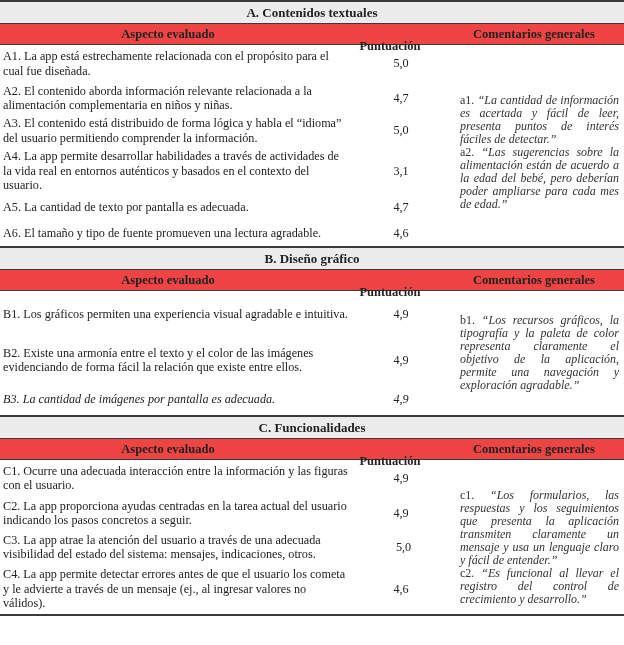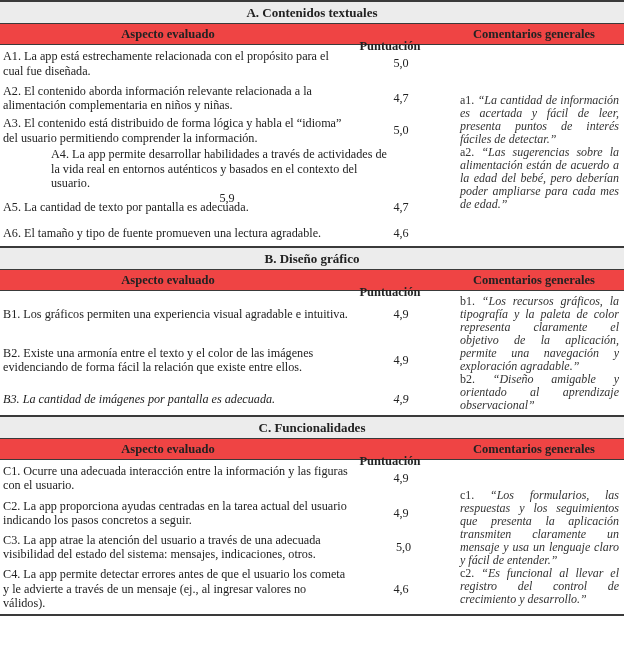--- a/index.html
+++ b/index.html
@@ -69,23 +69,23 @@
           <div class="score">5,0</div>
         </div>
         <div class="row" style="height:32px;">
           <div class="aspect">A2. El contenido aborda información relevante relacionada a la alimentación complementaria en niños y niñas.</div>
           <div class="score">4,7</div>
         </div>
         <div class="row" style="height:33px;">
           <div class="aspect">A3. El contenido está distribuido de forma lógica y habla el “idioma” del usuario permitiendo comprender la información.</div>
           <div class="score">5,0</div>
         </div>
-        <div class="row" style="height:48px;flex-direction:column;">
+        <div class="row" style="height:48px;">
           <div class="aspect">A4. La app permite desarrollar habilidades a través de actividades de la vida real en entornos auténticos y basados en el contexto del usuario.</div>
-          <div class="score">5,9</div>
+          <div class="score">3,1</div>
         </div>
         <div class="row" style="height:25px;">
           <div class="aspect">A5. La cantidad de texto por pantalla es adecuada.</div>
           <div class="score">4,7</div>
         </div>
         <div class="row" style="height:26px;">
           <div class="aspect">A6. El tamaño y tipo de fuente promueven una lectura agradable.</div>
           <div class="score">4,6</div>
         </div>
       </div>
@@ -113,21 +113,20 @@
           <div class="aspect">B2. Existe una armonía entre el texto y el color de las imágenes evidenciando de forma fácil la relación que existe entre ellos.</div>
           <div class="score">4,9</div>
         </div>
         <div class="row" style="height:32px;font-style:italic;">
           <div class="aspect">B3. La cantidad de imágenes por pantalla es adecuada.</div>
           <div class="score">4,9</div>
         </div>
       </div>
       <div class="comments" style="padding-left:16px;">
         <p><span class="tag">b1.</span> <span>“Los recursos gráficos, la tipografía y la paleta de color representa claramente el objetivo de la aplicación, permite una navegación y exploración agradable.”</span></p>
-        <p><span class="tag">b2.</span> <span>“Diseño amigable y orientado al aprendizaje observacional”</span></p>
       </div>
     </div>
   </div>
 
   <div>
     <div class="section-title">C. Funcionalidades</div>
     <div class="colhead">
       <div class="c1">Aspecto evaluado</div>
       <div class="c2">Puntuación</div>
       <div class="c3">Comentarios generales</div>

